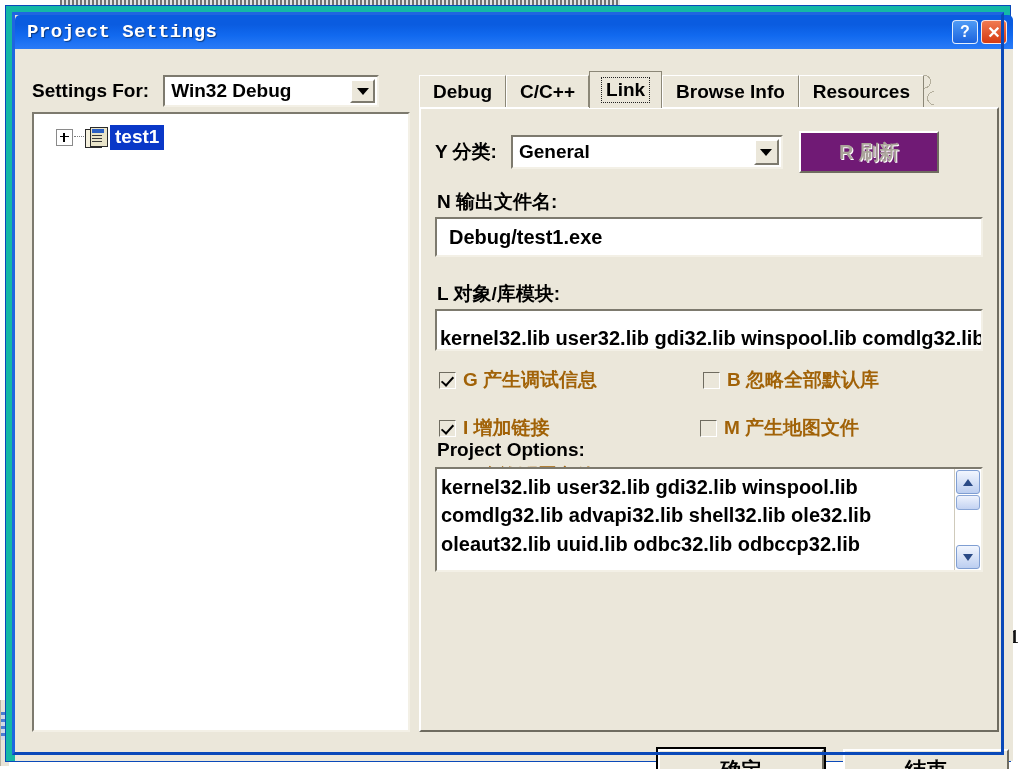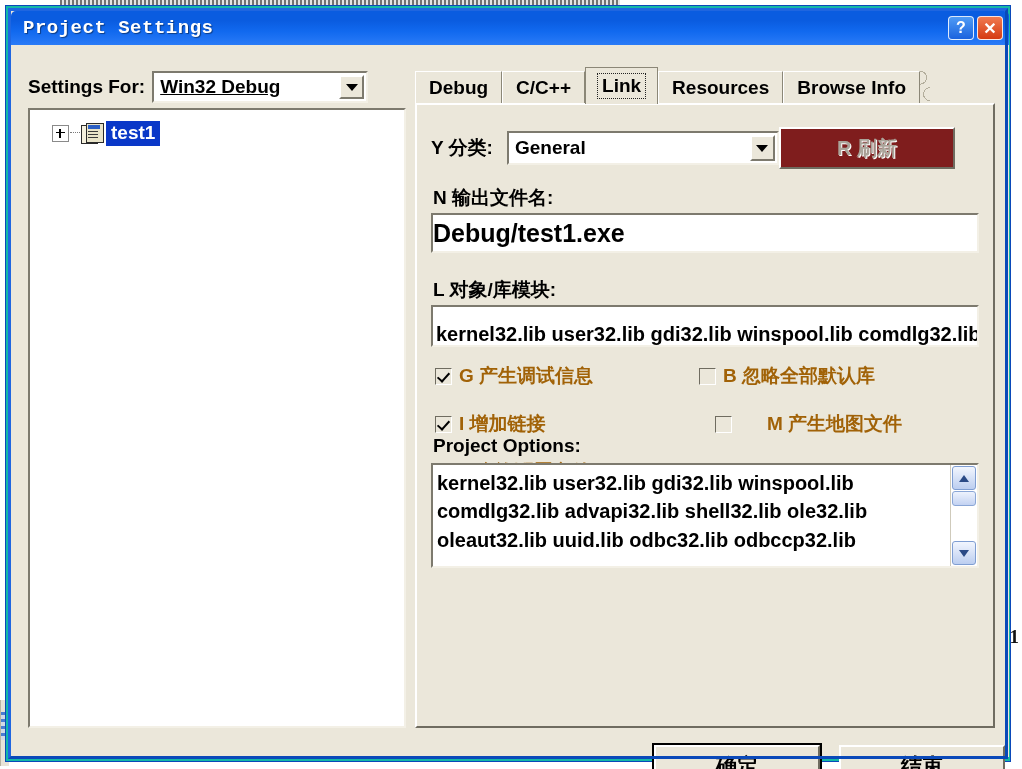--- a/index.html
+++ b/index.html
@@ -46,21 +46,21 @@
     font-size: 19px; font-weight: bold;
     color: #111;
   }
 
   
   #dialog {
     position: absolute;
     left: 6px; top: 6px;
     width: 1004px; height: 755px;
     background: #ebe7da;
-    border: 2px solid #14b8a6;
+    border: 6px solid #14b8a6;
     box-sizing: border-box;
     box-shadow: 0 0 0 1px #0a49b9;
   }
   .win-frame {
     position: absolute;
     left: 0; top: 0; right: 0; bottom: 0;
     border: 3px solid;
     border-color: #1f66e0 #0a49b9 #0a49b9 #1f66e0;
     box-sizing: border-box;
     pointer-events: none;
@@ -115,36 +115,36 @@
   }
 
   
   #left-panel {
     position: absolute;
     left: 17px; top: 26px;
     width: 378px; height: 657px;
   }
   #settings-for-row {
     position: absolute; left: 0; top: 0;
-    display: flex; align-items: center;
+    display: flex; align-items: center; gap: 7px;
   }
   #settings-for-label {
     font-size: 19px; font-weight: bold; color: #000;
     white-space: nowrap; margin-right: 7px;
   }
   .combo {
     position: relative;
     background: #ffffff;
     border: 2px solid;
     border-color: #7d7a6e #f3f0e6 #f3f0e6 #7d7a6e;
     box-sizing: border-box;
     display: flex; align-items: center;
     cursor: pointer;
   }
-  #settings-combo { width: 216px; height: 32px; text-decoration: underline; }
+  #settings-combo { width: 216px; height: 32px; }
   .combo-value {
     font-size: 19px; font-weight: bold; color: #000;
     margin-left: 6px; white-space: nowrap;
     overflow: hidden;
   }
   .combo-arrow-btn {
     position: absolute; right: 2px; top: 2px;
     width: 25px; bottom: 2px;
     background: #ebe7da;
     border: 2px solid;
@@ -319,43 +319,44 @@
   #category-row {
     position: absolute; left: 14px; top: 22px;
     display: flex; align-items: center;
     width: 548px;
   }
   #category-combo {
     width: 272px; height: 34px;
     margin-left: 14px;
   }
   #refresh-btn {
-    width: 176px; height: 42px;
-    background: #7f1d1d;
+    margin-left: 16px;
+    width: 140px; height: 42px;
+    background: #701a75;
     border: 2px solid;
     border-color: #ffffff #6f6c60 #6f6c60 #ffffff;
     box-sizing: border-box;
     display: flex; align-items: center; justify-content: center;
     font-size: 20px; font-weight: bold;
     color: #aaa49a;
     text-shadow: 1px 1px 0 #ffffff;
     cursor: default;
     white-space: nowrap;
   }
 
   #outfile-label { position: absolute; left: 16px; top: 80px; }
   #outfile-input {
     position: absolute; left: 14px; top: 108px;
     width: 548px; height: 40px;
     background: #ffffff;
     border: 2px solid;
     border-color: #7d7a6e #f3f0e6 #f3f0e6 #7d7a6e;
     box-sizing: border-box;
-    font-size: 25px; font-weight: bold; color: #000;
-    padding: 0 0 0 0;
+    font-size: 20px; font-weight: bold; color: #000;
+    padding: 0 0 0 12px;
     display: flex; align-items: center;
     overflow: hidden; white-space: nowrap;
     cursor: text;
   }
 
   #objlib-label { position: absolute; left: 16px; top: 172px; }
   #objlib-input {
     position: absolute; left: 14px; top: 200px;
     width: 548px; height: 42px;
     background: #ffffff;
@@ -531,24 +532,24 @@
         <div class="tab">
           <span class="tab-inner">Debug</span>
         </div>
         <div class="tab">
           <span class="tab-inner">C/C++</span>
         </div>
         <div class="tab selected">
           <span class="tab-inner">Link</span>
         </div>
         <div class="tab">
+          <span class="tab-inner">Browse Info</span>
+        </div>
+        <div class="tab">
           <span class="tab-inner">Resources</span>
-        </div>
-        <div class="tab">
-          <span class="tab-inner">Browse Info</span>
         </div>
         <div class="tab-ragged"></div>
         <div class="tab-scroll">
           <span class="scroll-btn">
               <span class="tri-left"></span>
             </span>
           <span class="scroll-btn">
               <span class="tri-right"></span>
             </span>
         </div>
@@ -583,21 +584,21 @@
         </div>
         <div class="cbrow" style="left:18px; top:354px;">
           <span class="cbbox"></span>
           <span class="cblabel">E 允许配置文件</span>
         </div>
 
         <div class="cbrow" style="left:282px; top:258px;">
           <span class="cbbox"></span>
           <span class="cblabel">B 忽略全部默认库</span>
         </div>
-        <div class="cbrow" style="left:298px; top:306px;gap:28px;">
+        <div class="cbrow" style="left:279px; top:306px;">
           <span class="cbbox"></span>
           <span class="cblabel">M 产生地图文件</span>
         </div>
 
         <div id="po-label" class="field-label">Project Options:</div>
 
         <div id="po-box">
           <div id="po-text">
             <div>kernel32.lib user32.lib gdi32.lib winspool.lib</div>
             <div>comdlg32.lib advapi32.lib shell32.lib ole32.lib</div>

